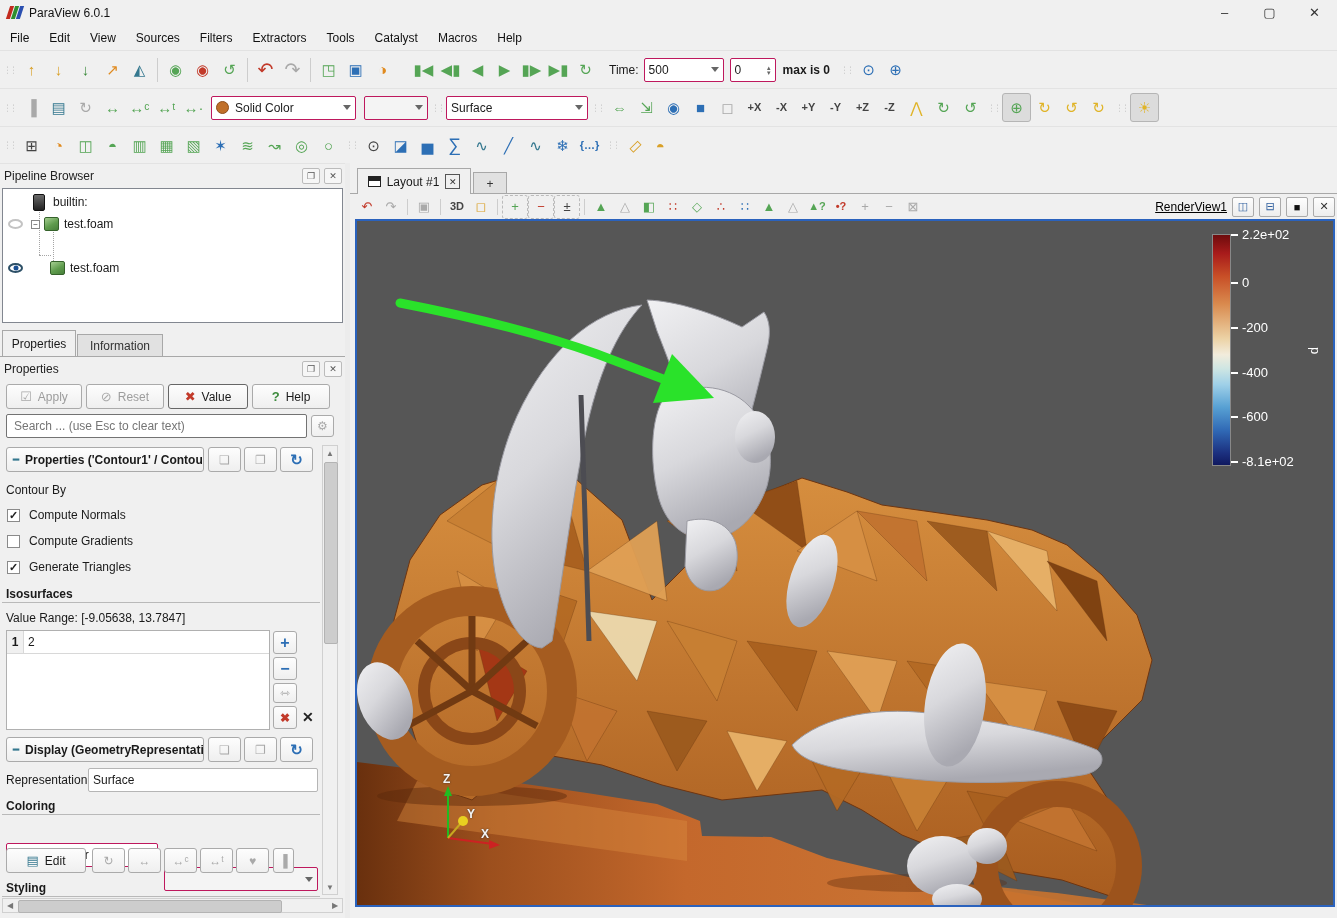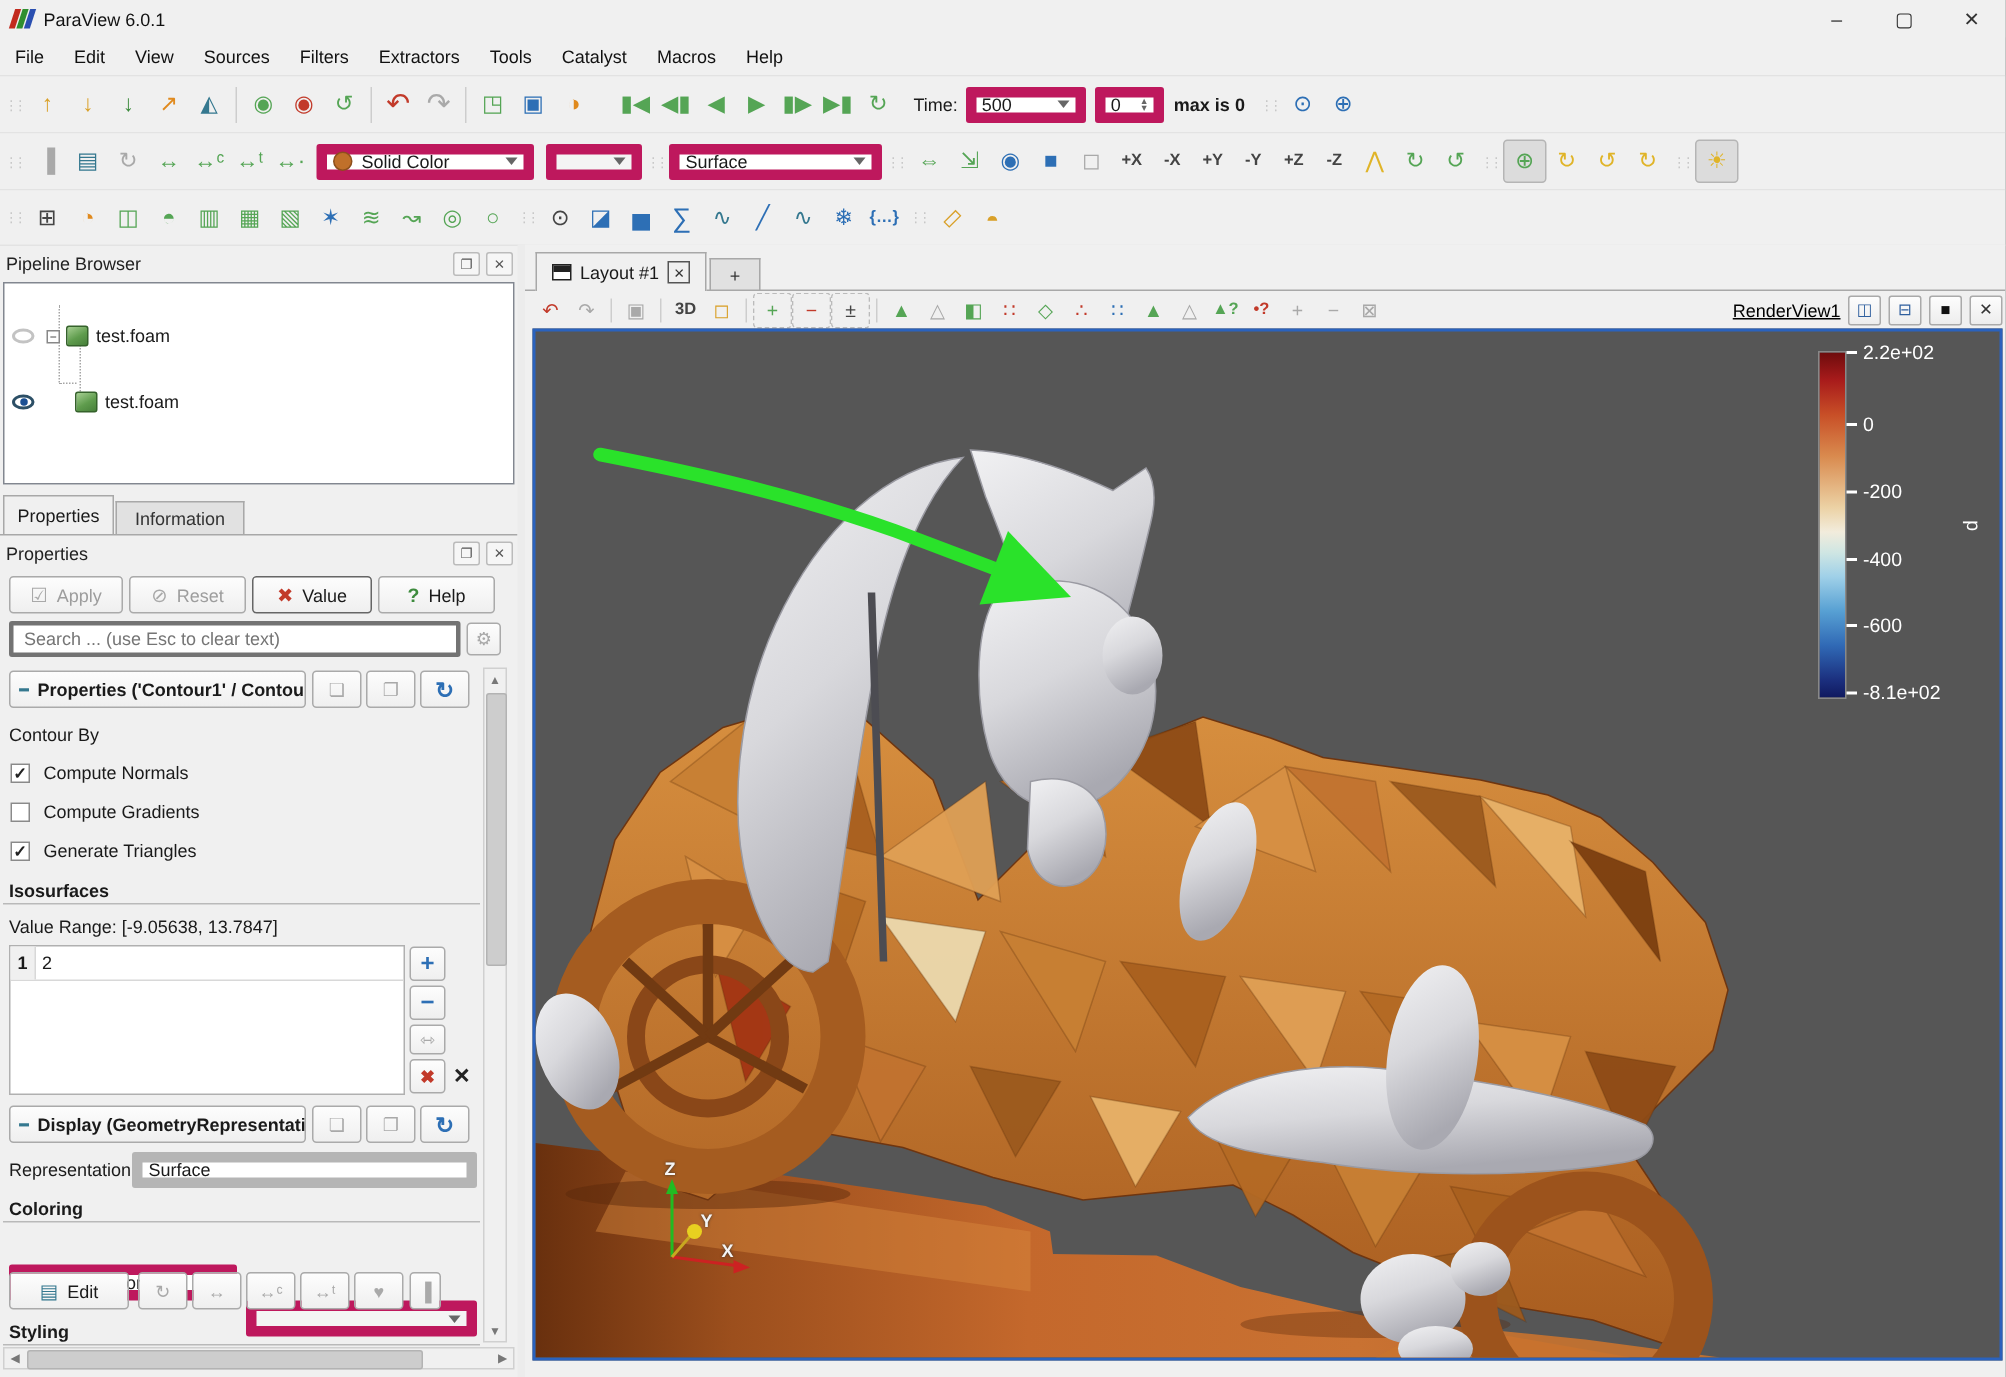--- a/index.html
+++ b/index.html
@@ -21,21 +21,21 @@
   .grip{color:#c6c6c6;font-size:9px;letter-spacing:-3px;margin:0 3px;user-select:none;}
   .sep{width:1px;height:24px;background:#cdcdcd;margin:0 4px;}
   .sp{display:inline-block;height:1px;}
   .ic{min-width:27px;height:27px;display:flex;align-items:center;justify-content:center;border-radius:3px;font-size:15px;line-height:1;}
   .ic.small{min-width:24px;height:22px;font-size:13px;}
   .ic.pressed{background:#dcdcdc;border:1px solid #b5b5b5;}
   .ic.txt{font-size:11px;font-weight:bold;}
   .c-amber{color:#d9a028}.c-green{color:#55a555}.c-dgreen{color:#3d8b3d}.c-red{color:#c23a2a}.c-gray{color:#a9a9a9}
   .c-blue{color:#2d6fb5}.c-orange{color:#e08a1e}.c-teal{color:#35788f}.c-dark{color:#444}.c-yellow{color:#e0b428}
   
-  .combo{background:#fff;border:7px solid #be185d;border-radius:2px;display:flex;align-items:center;padding:0 4px;position:relative;height:24px;box-sizing:border-box;}
+  .combo{background:#fff;border:1px solid #be185d;border-radius:2px;display:flex;align-items:center;padding:0 4px;position:relative;height:24px;box-sizing:border-box;}
   .combo .carrow{margin-left:auto;width:0;height:0;border-left:4px solid transparent;border-right:4px solid transparent;border-top:5px solid #666;}
   .combo.flat{border-color:#b5b5b5;}
   .combo.disabled{background:#f4f4f4;color:#999;}
   .dot{width:11px;height:11px;border-radius:50%;background:#c0702a;border:1px solid #8d4f1c;margin-right:6px;}
   
   .btn{border:1px solid #aaa;background:linear-gradient(#fdfdfd,#efefef);border-radius:3px;display:flex;align-items:center;justify-content:center;gap:6px;box-sizing:border-box;font-size:12px;}
   .btn.disabled{color:#9d9d9d;}
   .btn .bic{font-size:13px;}
   
   .dockhead{display:flex;align-items:center;font-size:12px;color:#222;}
@@ -52,21 +52,21 @@
   .srv{width:10px;height:15px;background:linear-gradient(#6a6a6a,#222);border:1px solid #111;border-radius:2px;}
   .expander{width:9px;height:9px;border:1px solid #888;background:#fff;font-size:8px;line-height:7px;text-align:center;color:#333;box-sizing:border-box;}
   .tline{position:absolute;background:none;border-left:1px dotted #a5a5a5;}
   .tlineh{position:absolute;border-top:1px dotted #a5a5a5;}
   .selrow{background:#308ee6;color:#fff;}
   
   .tab{position:absolute;height:26px;display:flex;align-items:center;justify-content:center;border:1px solid #a8a8a8;border-bottom:none;box-sizing:border-box;font-size:12px;}
   .tab.active{background:#f0f0f0;z-index:2;}
   .tab.inactive{background:#e1e1e1;color:#333;top:334px;height:22px;}
   
-  .input{background:#fff;border:3px solid #737373;border-radius:2px;box-sizing:border-box;display:flex;align-items:center;padding:0 5px;}
+  .input{background:#fff;border:1px solid #737373;border-radius:2px;box-sizing:border-box;display:flex;align-items:center;padding:0 5px;}
   .input input{border:none;outline:none;width:100%;font-size:12px;font-family:"Liberation Sans",sans-serif;background:transparent;}
   .secline{position:absolute;height:1px;background:#b9b9b9;}
   .bold{font-weight:bold;}
   .chk{width:13px;height:13px;border:1px solid #8a8a8a;background:#fff;display:flex;align-items:center;justify-content:center;font-size:11px;font-weight:bold;color:#222;box-sizing:border-box;}
   
   .sbar{background:#f0f0f0;border:1px solid #d0d0d0;box-sizing:border-box;position:absolute;}
   .sthumb{background:#cdcdcd;border:1px solid #b3b3b3;border-radius:2px;position:absolute;}
   .sarrow{position:absolute;display:flex;align-items:center;justify-content:center;font-size:8px;color:#777;}
   
   .viewtab{display:flex;align-items:center;gap:6px;padding:0 8px;}
@@ -238,20 +238,25 @@
     <span style="margin-left:auto;display:flex;">
       <span class="dockbtn">❐</span>
       <span class="dockbtn">✕</span>
     </span>
   </div>
   <div class="tree">
     <div class="tline" style="left:36px;top:14px;height:52px;"></div>
     <div class="tlineh" style="left:36px;top:66px;width:12px;"></div>
     <div class="tline" style="left:50px;top:32px;height:46px;"></div>
     <div class="tlineh" style="left:50px;top:78px;width:10px;"></div>
+    <div class="trow" style="top:2px;">
+      <span style="width:30px;"></span>
+        <span class="srv"></span>
+      <span style="margin-left:8px;">builtin:</span>
+    </div>
     <div class="trow" style="top:24px;">
       <span style="width:5px;"></span>
         <span class="eye closed"></span>
       <span style="width:8px;"></span>
         <span class="expander">−</span>
       <span style="width:4px;"></span>
         <span class="cube"></span>
       <span style="margin-left:5px;">test.foam</span>
     </div>
     <div class="trow" style="top:68px;">

